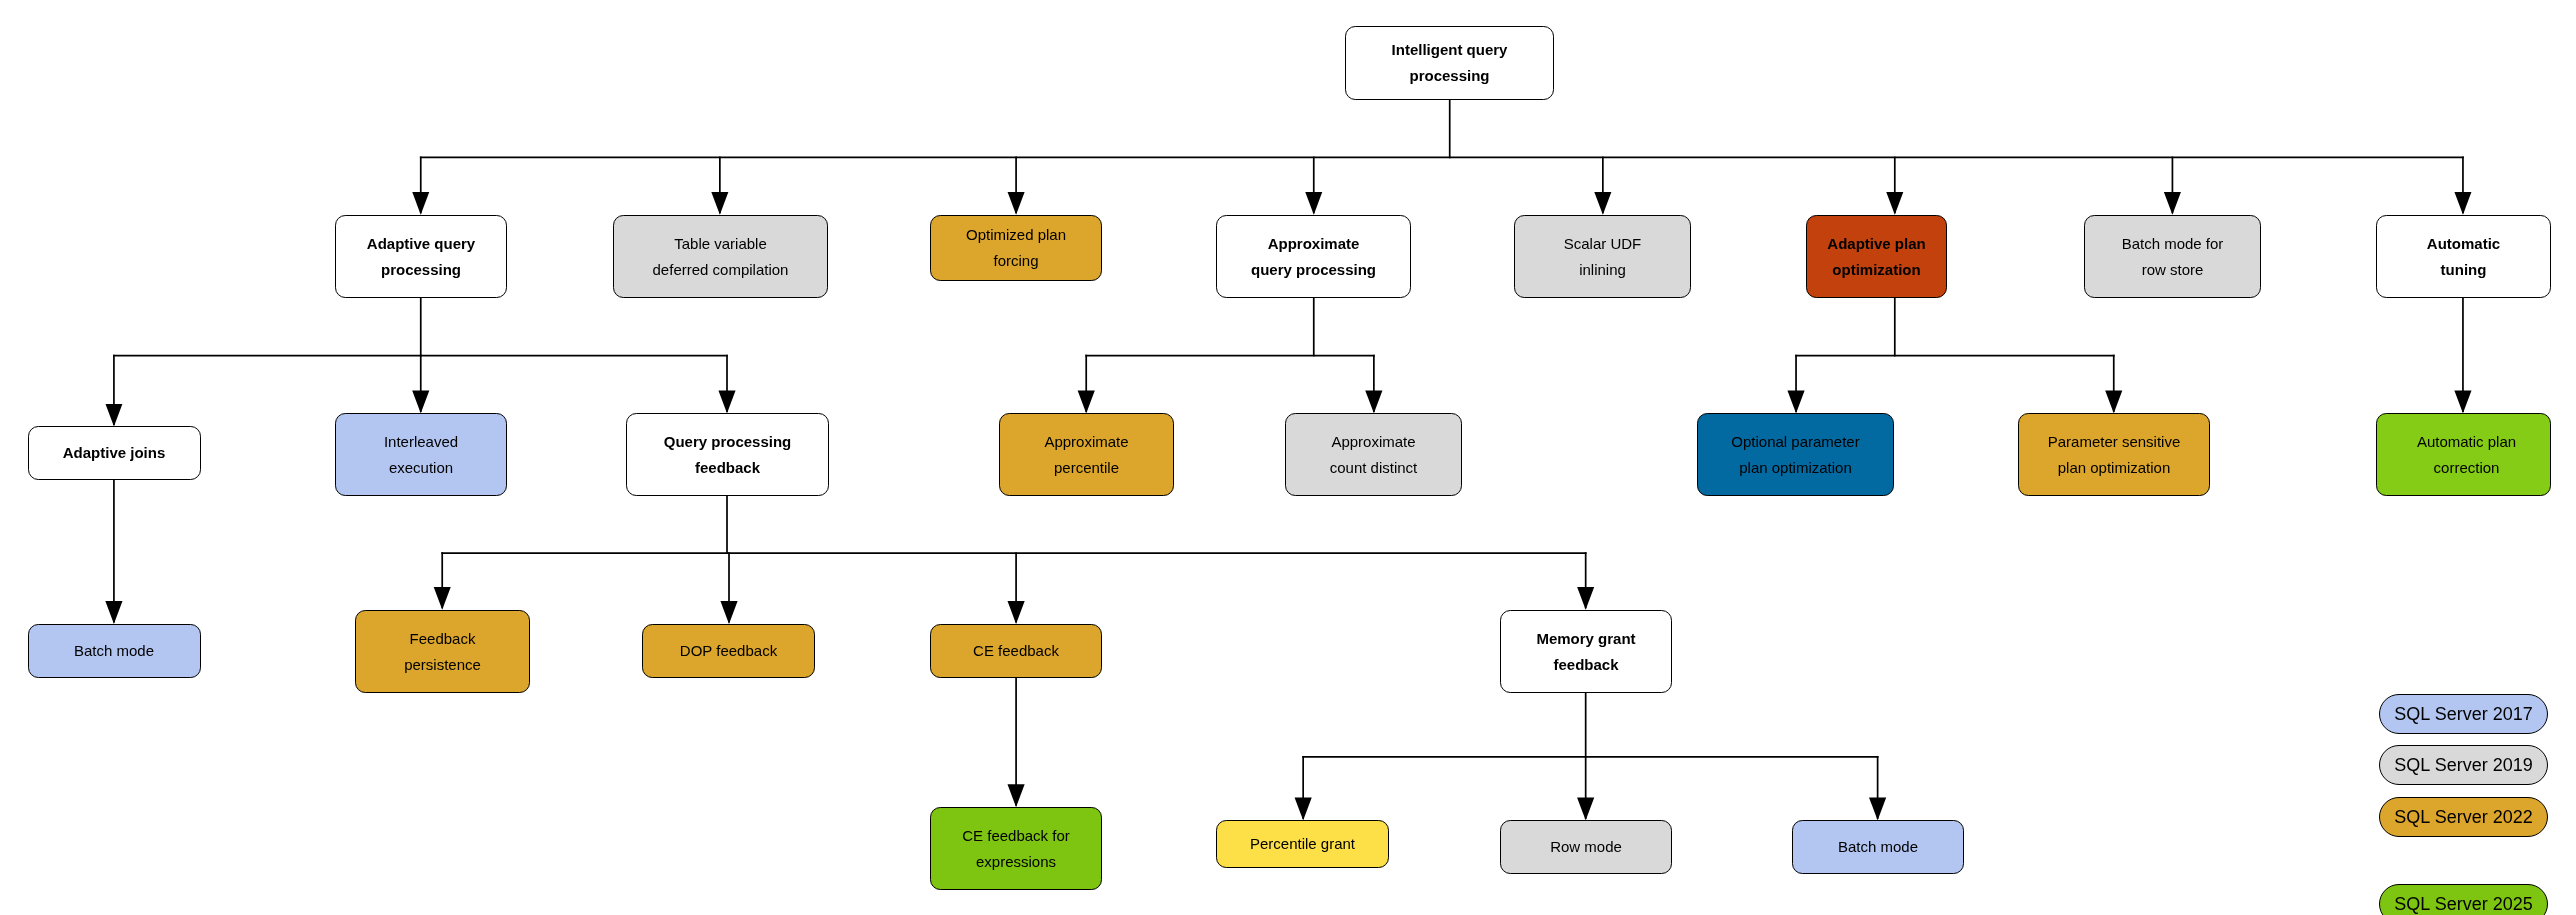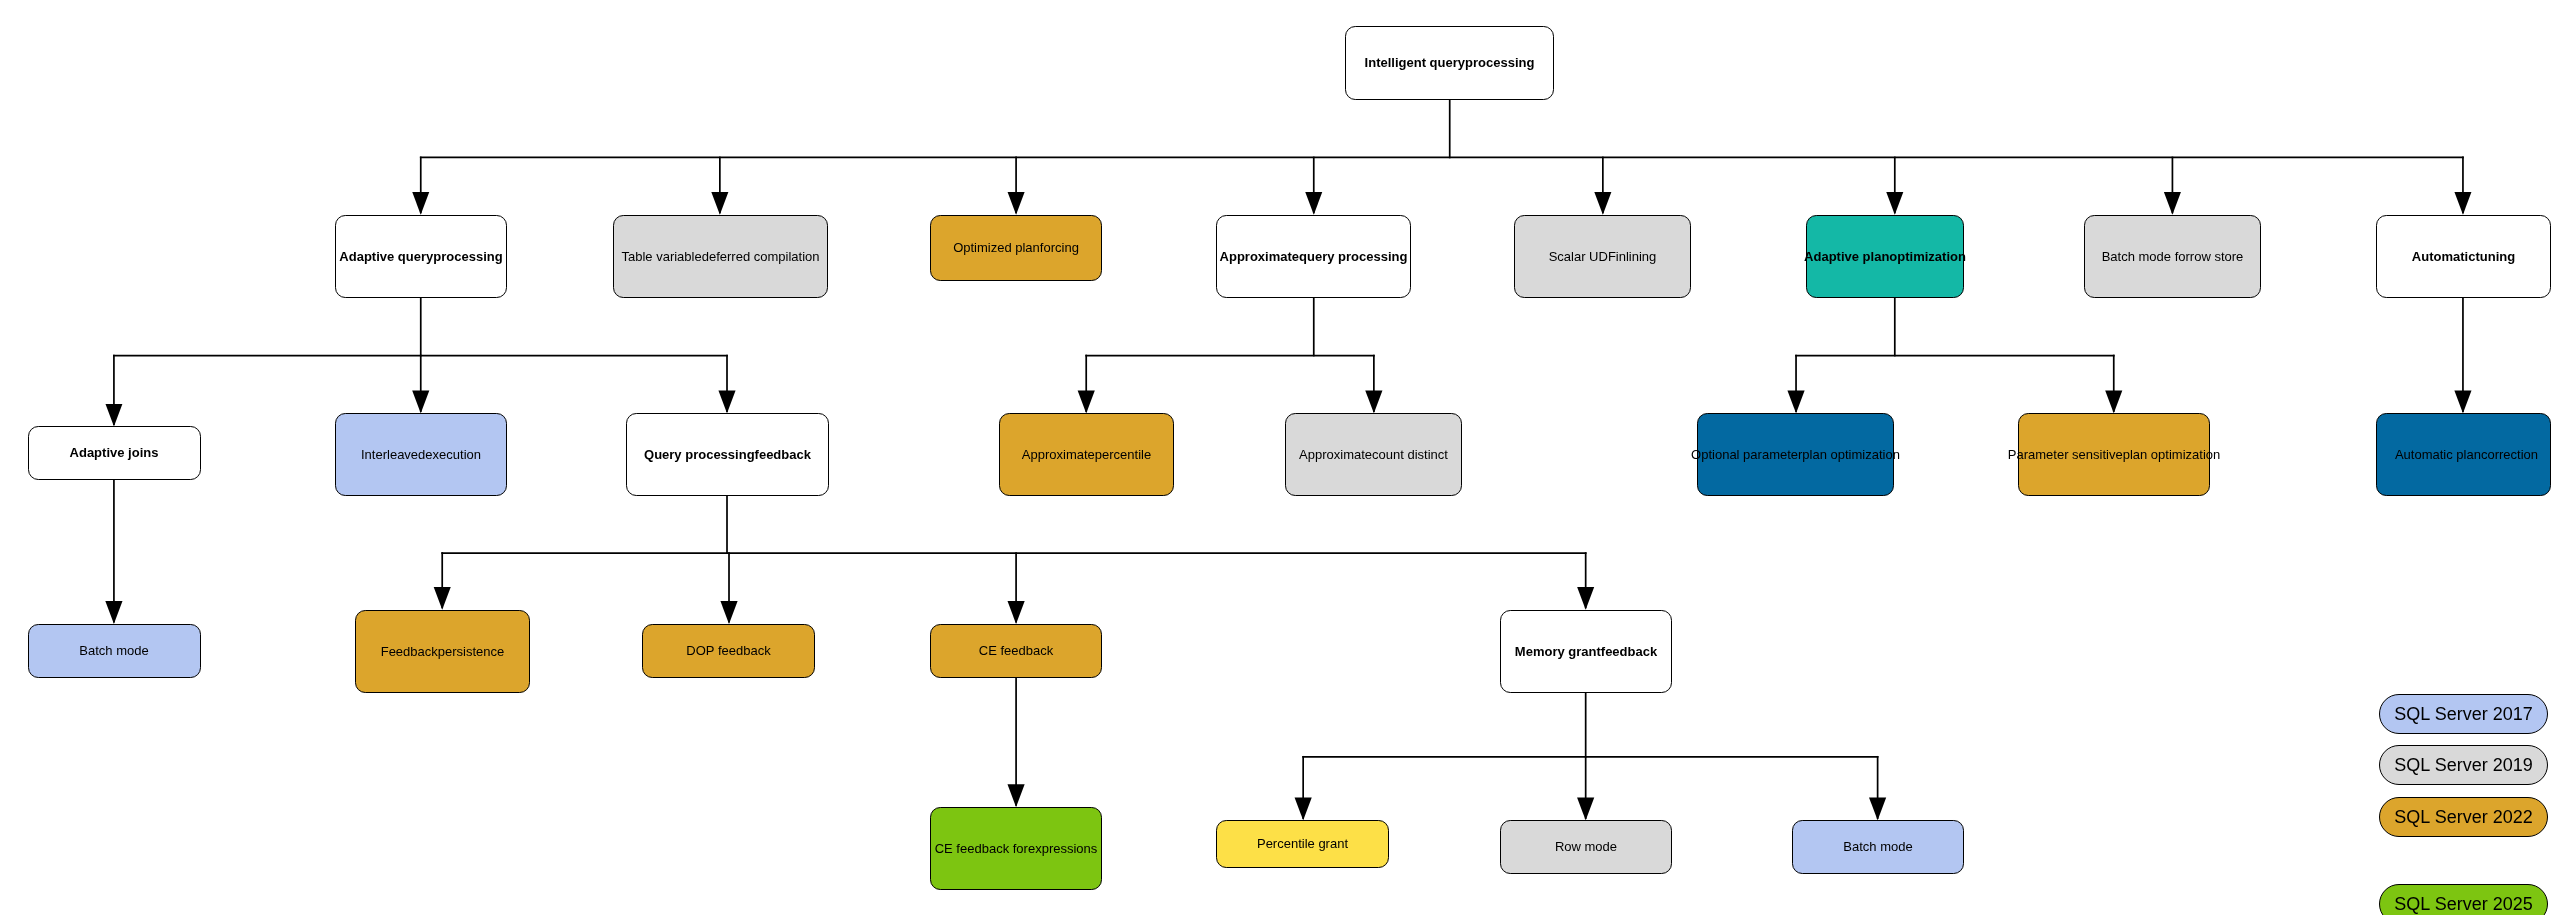--- a/index.html
+++ b/index.html
@@ -10,26 +10,26 @@
     font-family:"Liberation Sans", sans-serif;
     overflow:hidden;
   }
   #connector-layer{
     position:absolute;left:0;top:0;width:2576px;height:916px;
     pointer-events:none;
   }
   .node{
     position:absolute;
     box-sizing:border-box;
-    display:flex;
+    display:flex;flex-direction:column;
     align-items:center;justify-content:center;
     text-align:right;
     border:1.7px solid #000000;
     border-radius:10.3px;
-    font-size:13px;line-height:26px;
+    font-size:15px;line-height:26px;
     color:#000000;
     background:#ffffff;
   }
   .node.bold{font-weight:bold;}
   .node span{display:block;white-space:nowrap;}
   .legend-pill{
     position:absolute;
     box-sizing:border-box;
     display:flex;align-items:center;justify-content:center;
     border:1.7px solid #000000;
@@ -107,21 +107,21 @@
         <span>forcing</span>
       </div>
       <div class="node bold" style="left: 1216px; top: 215px; width: 195px; height: 83px; background: rgb(255, 255, 255);">
         <span>Approximate</span>
         <span>query processing</span>
       </div>
       <div class="node" style="left: 1514px; top: 215px; width: 177px; height: 83px; background: rgb(217, 217, 217);">
         <span>Scalar UDF</span>
         <span>inlining</span>
       </div>
-      <div class="node bold" style="left: 1806px; top: 215px; width: 158px; height: 83px; background: #14b8a6;">
+      <div class="node bold" style="left: 1806px; top: 215px; width: 141px; height: 83px; background: #c2410c;">
         <span>Adaptive plan</span>
         <span>optimization</span>
       </div>
       <div class="node" style="left: 2084px; top: 215px; width: 177px; height: 83px; background: rgb(217, 217, 217);">
         <span>Batch mode for</span>
         <span>row store</span>
       </div>
       <div class="node bold" style="left: 2376px; top: 215px; width: 175px; height: 83px; background: rgb(255, 255, 255);">
         <span>Automatic</span>
         <span>tuning</span>
@@ -146,21 +146,21 @@
         <span>count distinct</span>
       </div>
       <div class="node" style="left: 1697px; top: 413px; width: 197px; height: 83px; background: #0369a1;">
         <span>Optional parameter</span>
         <span>plan optimization</span>
       </div>
       <div class="node" style="left: 2018px; top: 413px; width: 192px; height: 83px; background: rgb(220, 165, 44);">
         <span>Parameter sensitive</span>
         <span>plan optimization</span>
       </div>
-      <div class="node" style="left: 2376px; top: 413px; width: 175px; height: 83px; background: #0369a1; padding-left: 6px;">
+      <div class="node" style="left: 2376px; top: 413px; width: 175px; height: 83px; background: #84cc16; padding-left: 6px;">
         <span>Automatic plan</span>
         <span>correction</span>
       </div>
       <div class="node" style="left: 27.5px; top: 624px; width: 173px; height: 54px; background: rgb(179, 198, 242);">
         <span>Batch mode</span>
       </div>
       <div class="node" style="left: 355px; top: 610px; width: 175px; height: 83px; background: rgb(220, 165, 44);">
         <span>Feedback</span>
         <span>persistence</span>
       </div>

